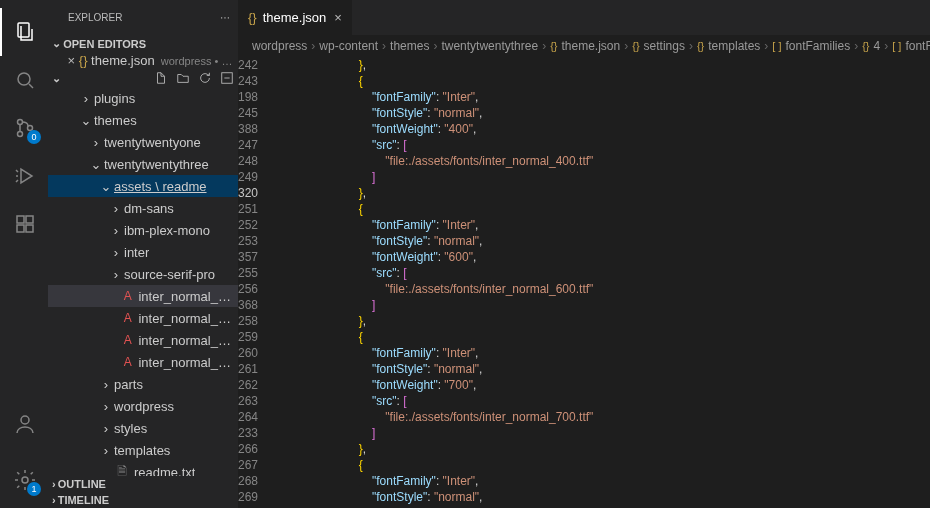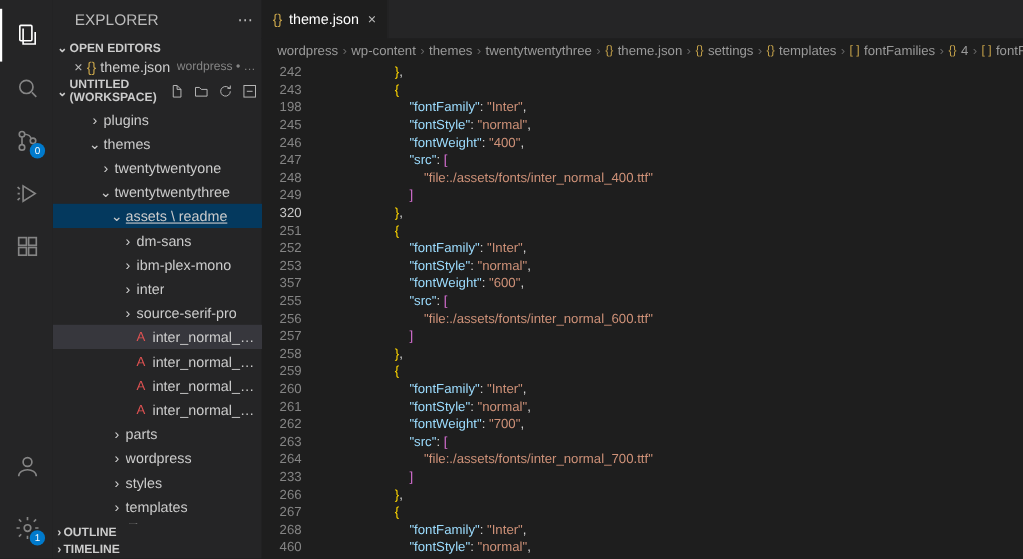--- a/index.html
+++ b/index.html
@@ -4,21 +4,21 @@
 <style>
 *{margin:0;padding:0;box-sizing:border-box;font-family:'Segoe UI',Tahoma,sans-serif}
 body{background:#1e1e1e;color:#cccccc;font-size:13px;overflow:hidden;width:930px;height:508px}
 .app{display:flex;height:508px}
 .activity-bar{width:48px;background:#252526;display:flex;flex-direction:column;align-items:center;padding-top:8px;border-left:2px solid transparent;position:relative}
 .activity-bar .ab-item{width:48px;height:48px;display:flex;align-items:center;justify-content:center;color:#858585;cursor:pointer;position:relative}
 .activity-bar .ab-item.active{color:#fff;border-left:2px solid #fff;margin-left:-2px}
 .activity-bar .ab-bottom{margin-top:auto;margin-bottom:8px}
 .badge{position:absolute;bottom:8px;right:8px;background:#007acc;color:#fff;border-radius:8px;font-size:9px;min-width:14px;height:14px;display:flex;align-items:center;justify-content:center;padding:0 3px}
 .sidebar{width:190px;background:#252526;display:flex;flex-direction:column;overflow:hidden}
-.sidebar-header{height:35px;display:flex;align-items:center;justify-content:space-between;padding:0 8px 0 20px;font-size:14px;color:#bbbbbb}
+.sidebar-header{height:35px;display:flex;align-items:center;justify-content:space-between;padding:0 8px 0 20px;font-size:10px;color:#bbbbbb}
 .sidebar-header .dots{cursor:pointer;color:#bbb}
 .section-header{display:flex;align-items:center;padding:2px 4px;font-size:11px;font-weight:700;color:#cccccc;cursor:pointer;text-transform:uppercase}
 .section-header .chev{margin-right:2px}
 .section-header .actions{margin-left:auto;display:flex;gap:8px;color:#bbb}
 .open-editor-item{display:flex;align-items:center;padding:1px 0 1px 18px;font-size:13px;color:#ccc}
 .open-editor-item .close-x{width:16px;text-align:center;color:#bbb;margin-right:2px}
 .open-editor-item .path{color:#858585;font-size:11px;margin-left:6px;overflow:hidden;text-overflow:ellipsis;white-space:nowrap}
 .tree{flex:1;overflow-y:auto;font-size:13px}
 .tree-row{display:flex;align-items:center;height:22px;padding-right:4px;cursor:pointer;white-space:nowrap}
 .tree-row.selected{background:#04395e}
@@ -30,21 +30,21 @@
 .icon-txt{color:#888}
 .editor{flex:1;display:flex;flex-direction:column;background:#1e1e1e;min-width:0}
 .tabs{height:35px;background:#252526;display:flex;align-items:stretch}
 .tab{display:flex;align-items:center;padding:0 10px;background:#1e1e1e;border-right:1px solid #252526;font-size:13px;color:#fff;cursor:pointer}
 .tab .icon{margin-right:6px}
 .tab .close{margin-left:8px;color:#bbb}
 .breadcrumbs{height:22px;display:flex;align-items:center;padding:0 14px;font-size:12px;color:#9a9a9a;background:#1e1e1e;gap:4px;white-space:nowrap;overflow:hidden}
 .breadcrumbs .sep{color:#666}
 .breadcrumbs .crumb-icon{color:#c5a24a;font-size:11px}
 .code-area{flex:1;display:flex;overflow:auto;font-family:Consolas,'Courier New',monospace;font-size:12px;line-height:16px}
-.gutter{width:50px;text-align:right;padding-right:14px;color:#858585;background:#1e1e1e;user-select:none}
+.gutter{width:50px;text-align:left;padding-right:14px;color:#858585;background:#1e1e1e;user-select:none}
 .gutter .ln{height:16px}
 .gutter .ln.active{color:#c6c6c6}
 .code{flex:1;padding-left:4px;color:#d4d4d4;white-space:pre}
 .code .line{height:16px}
 .tok-key{color:#9cdcfe}
 .tok-str{color:#ce9178}
 .tok-punc{color:#d4d4d4}
 .tok-brace{color:#ffd700}
 .tok-brace2{color:#da70d6}
 svg{display:block}
@@ -116,21 +116,20 @@
     <div class="section-header">
       <span class="chev">⌄</span>
       <span>OPEN EDITORS</span>
     </div>
     <div id="open-editors-list">
         <div class="open-editor-item"><span class="close-x">×</span><span class="icon icon-json">{}</span>&nbsp;<span>theme.json</span><span class="path">wordpress • wp-conte...</span></div>
       </div>
 
     <div class="section-header">
       <span class="chev">⌄</span>
-      <span style="flex:1;overflow:hidden;text-overflow:ellipsis">UNTITLED (WORKSPACE)</span>
       <span class="actions">
         <span>
             <svg width="14" height="14" viewBox="0 0 16 16" fill="none" stroke="currentColor">
               <path d="M8 2H4v12h8V6l-4-4zM8 2v4h4"></path>
             </svg>
           </span>
         <span>
             <svg width="14" height="14" viewBox="0 0 16 16" fill="none" stroke="currentColor">
               <path d="M2 4h4l2 2h6v7H2z"></path>
             </svg>
@@ -273,42 +272,42 @@
         <span class="sep">›</span>
         <span class="crumb-icon">[ ]</span>
         <span>fontFace</span>
       </div>
     <div class="code-area">
       <div class="gutter" id="gutter">
           <div class="ln">242</div>
           <div class="ln">243</div>
           <div class="ln">198</div>
           <div class="ln">245</div>
-          <div class="ln">246</div>
+          <div class="ln">388</div>
           <div class="ln">247</div>
           <div class="ln">248</div>
           <div class="ln">249</div>
           <div class="ln active">320</div>
           <div class="ln">251</div>
           <div class="ln">252</div>
           <div class="ln">253</div>
           <div class="ln">357</div>
           <div class="ln">255</div>
           <div class="ln">256</div>
-          <div class="ln">257</div>
+          <div class="ln">368</div>
           <div class="ln">258</div>
           <div class="ln">259</div>
           <div class="ln">260</div>
           <div class="ln">261</div>
           <div class="ln">262</div>
           <div class="ln">263</div>
           <div class="ln">264</div>
           <div class="ln">233</div>
           <div class="ln">266</div>
           <div class="ln">267</div>
           <div class="ln">268</div>
-          <div class="ln">460</div>
+          <div class="ln">269</div>
           <div class="ln">270</div>
         </div>
       <div class="code" id="code"><div class="line">                    <span class="tok-brace">}</span><span class="tok-punc">,</span></div><div class="line">                    <span class="tok-brace">{</span></div><div class="line">                        <span class="tok-key">"fontFamily"</span><span class="tok-punc">: </span><span class="tok-str">"Inter"</span><span class="tok-punc">,</span></div><div class="line">                        <span class="tok-key">"fontStyle"</span><span class="tok-punc">: </span><span class="tok-str">"normal"</span><span class="tok-punc">,</span></div><div class="line">                        <span class="tok-key">"fontWeight"</span><span class="tok-punc">: </span><span class="tok-str">"400"</span><span class="tok-punc">,</span></div><div class="line">                        <span class="tok-key">"src"</span><span class="tok-punc">: </span><span class="tok-brace2">[</span></div><div class="line">                            <span class="tok-str">"file:./assets/fonts/inter_normal_400.ttf"</span></div><div class="line">                        <span class="tok-brace2">]</span></div><div class="line">                    <span class="tok-brace">}</span><span class="tok-punc">,</span></div><div class="line">                    <span class="tok-brace">{</span></div><div class="line">                        <span class="tok-key">"fontFamily"</span><span class="tok-punc">: </span><span class="tok-str">"Inter"</span><span class="tok-punc">,</span></div><div class="line">                        <span class="tok-key">"fontStyle"</span><span class="tok-punc">: </span><span class="tok-str">"normal"</span><span class="tok-punc">,</span></div><div class="line">                        <span class="tok-key">"fontWeight"</span><span class="tok-punc">: </span><span class="tok-str">"600"</span><span class="tok-punc">,</span></div><div class="line">                        <span class="tok-key">"src"</span><span class="tok-punc">: </span><span class="tok-brace2">[</span></div><div class="line">                            <span class="tok-str">"file:./assets/fonts/inter_normal_600.ttf"</span></div><div class="line">                        <span class="tok-brace2">]</span></div><div class="line">                    <span class="tok-brace">}</span><span class="tok-punc">,</span></div><div class="line">                    <span class="tok-brace">{</span></div><div class="line">                        <span class="tok-key">"fontFamily"</span><span class="tok-punc">: </span><span class="tok-str">"Inter"</span><span class="tok-punc">,</span></div><div class="line">                        <span class="tok-key">"fontStyle"</span><span class="tok-punc">: </span><span class="tok-str">"normal"</span><span class="tok-punc">,</span></div><div class="line">                        <span class="tok-key">"fontWeight"</span><span class="tok-punc">: </span><span class="tok-str">"700"</span><span class="tok-punc">,</span></div><div class="line">                        <span class="tok-key">"src"</span><span class="tok-punc">: </span><span class="tok-brace2">[</span></div><div class="line">                            <span class="tok-str">"file:./assets/fonts/inter_normal_700.ttf"</span></div><div class="line">                        <span class="tok-brace2">]</span></div><div class="line">                    <span class="tok-brace">}</span><span class="tok-punc">,</span></div><div class="line">                    <span class="tok-brace">{</span></div><div class="line">                        <span class="tok-key">"fontFamily"</span><span class="tok-punc">: </span><span class="tok-str">"Inter"</span><span class="tok-punc">,</span></div><div class="line">                        <span class="tok-key">"fontStyle"</span><span class="tok-punc">: </span><span class="tok-str">"normal"</span><span class="tok-punc">,</span></div><div class="line">                        <span class="tok-key">"fontWeight"</span><span class="tok-punc">: </span><span class="tok-str">"500"</span><span class="tok-punc">,</span></div></div>
     </div>
   </div>
 </div>
 
 </body></html>

